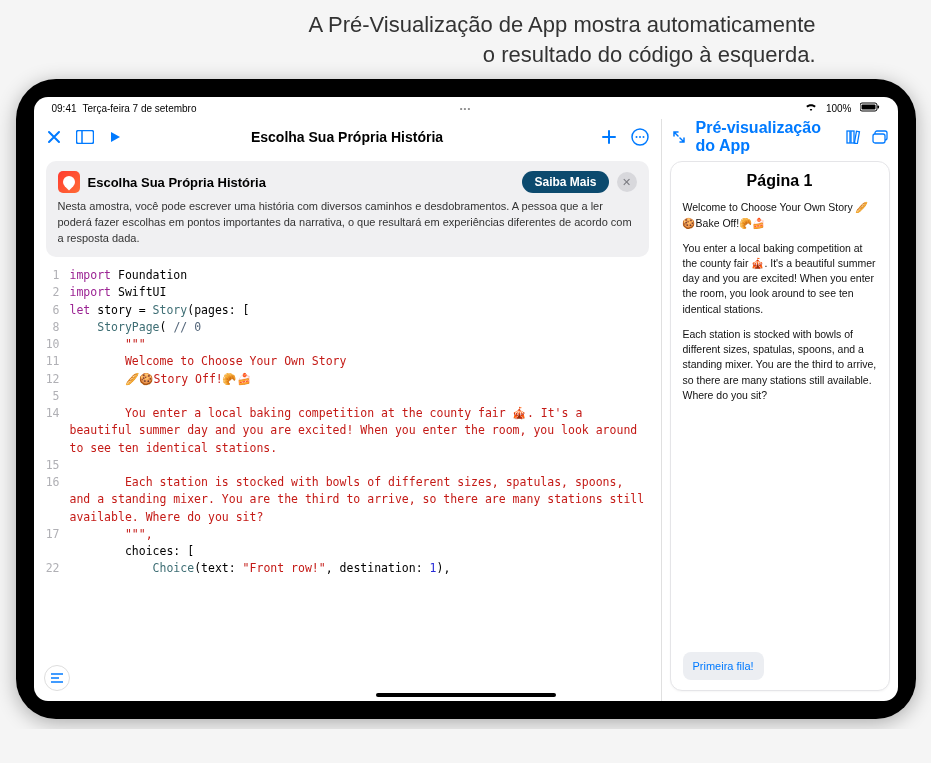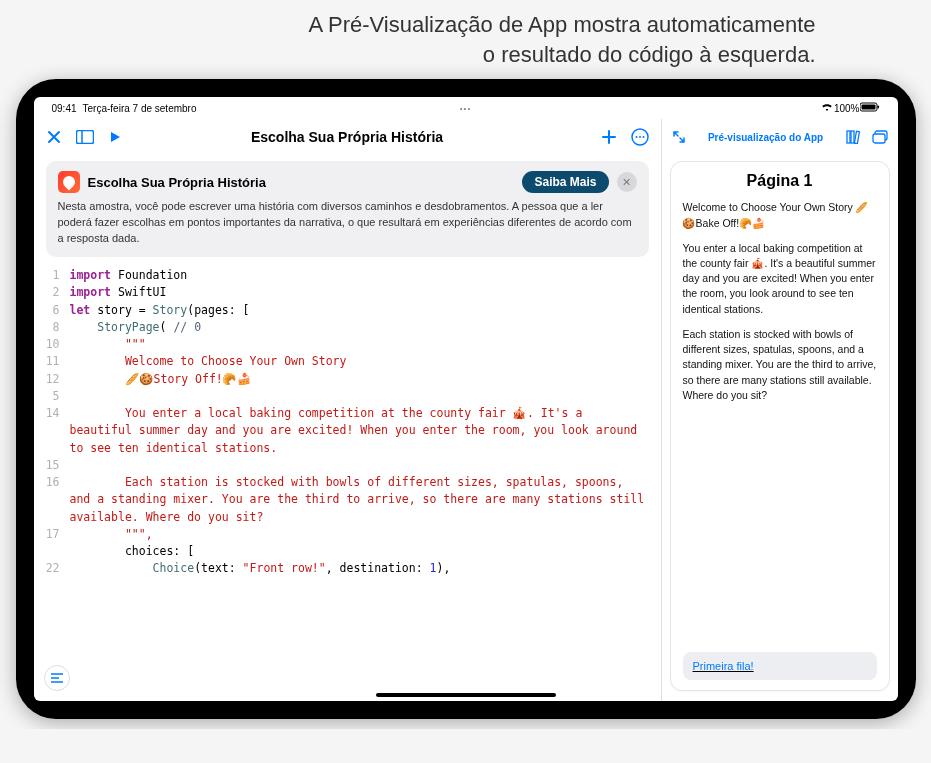--- a/index.html
+++ b/index.html
@@ -26,37 +26,37 @@
     height: 640px;
     background: #000;
     border-radius: 40px;
     padding: 18px;
     box-shadow: 0 4px 20px rgba(0,0,0,0.3);
   }
   .ipad-screen {
     width: 100%;
     height: 100%;
     background: #fff;
-    border-radius: 6px;
+    border-radius: 14px;
     overflow: hidden;
     position: relative;
     display: flex;
     flex-direction: column;
   }
   .status-bar {
     height: 22px;
     display: flex;
     justify-content: space-between;
     align-items: center;
     padding: 0 18px;
     font-size: 10px;
     color: #000;
   }
   .status-left { display: flex; gap: 6px; }
-  .status-right { display: flex; gap: 0; align-items: center; font-size:10px;justify-content:space-between;}
+  .status-right { display: flex; gap: 8px; align-items: center; font-size:10px;justify-content:space-between;}
   .dots { font-size: 8px; letter-spacing: 1px; color:#888; position:absolute; left:50%; transform:translateX(-50%);}
   .app-body {
     flex: 1;
     display: flex;
     overflow: hidden;
   }
   .left-pane {
     flex: 1;
     display: flex;
     flex-direction: column;
@@ -114,21 +114,21 @@
     font-size:11.5px;
     padding: 4px 0 30px 0;
     position:relative;
   }
   .code-line { display:flex; line-height:1.5; white-space:pre-wrap;}
   .ln {
     width:36px; flex-shrink:0; text-align:right;
     color:#b0b0b5; padding-right:10px; user-select:none;
   }
   .code { flex:1; padding-right:10px; word-break:break-word;}
-  .kw { color:#9b2393; font-weight:700;}
+  .kw { color:#9b2393; font-weight:400;}
   .typ{ color:#3e6e74;}
   .str{ color:#c41a16;}
   .cmt{ color:#536579;}
   .num{ color:#272ad8;}
   .floating-btn{
     position:absolute; bottom:10px; left:10px;
     width:26px;height:26px;border-radius:50%;
     background:#fff;border:1px solid #ddd;
     display:flex;align-items:center;justify-content:center;
     color:#007AFF;font-size:12px;
@@ -140,36 +140,36 @@
   
   .right-pane {
     width: 236px;
     display:flex;
     flex-direction:column;
   }
   .right-toolbar{
     height:36px;display:flex;align-items:center;
     padding:0 10px;gap:10px;
   }
-  .rt-title{ color:#007AFF; font-size:10px; font-weight:600; flex:1; text-align:center;}
+  .rt-title{ color:#007AFF; font-size:16px; font-weight:600; flex:1; }
   .preview-wrap{
     flex:1; padding:6px 8px 10px;
   }
   .preview-card{
     height:100%;
     border-radius:12px;
     background:#fff;
     border:1px solid #e5e5e8;
     padding:10px 12px;
     display:flex;flex-direction:column;
     box-shadow:0 1px 2px rgba(0,0,0,0.04);
   }
   .pv-title{ text-align:center; font-weight:700; font-size:16px; margin-bottom:10px;}
   .pv-text{ font-size:10.5px; line-height:1.45; margin-bottom:10px; color:#111;}
-  .pv-buttons{ margin-top:auto; display:flex; flex-direction:column; gap:6px;text-decoration:underline;}
+  .pv-buttons{ margin-top:auto; display:flex; flex-direction:row; gap:6px;}
   .pv-btn{
     background:#eceef2; border:none; border-radius:8px;
     padding:8px 10px; text-align:left; font-size:11px;
     color:#007AFF; cursor:pointer;
   }
   .callout-container{position:relative;width:900px;}
   .cline-v{position:absolute;width:1px;background:#333;right:115px;top:0;height:60px;}
 </style>
 </head>
 <body>

